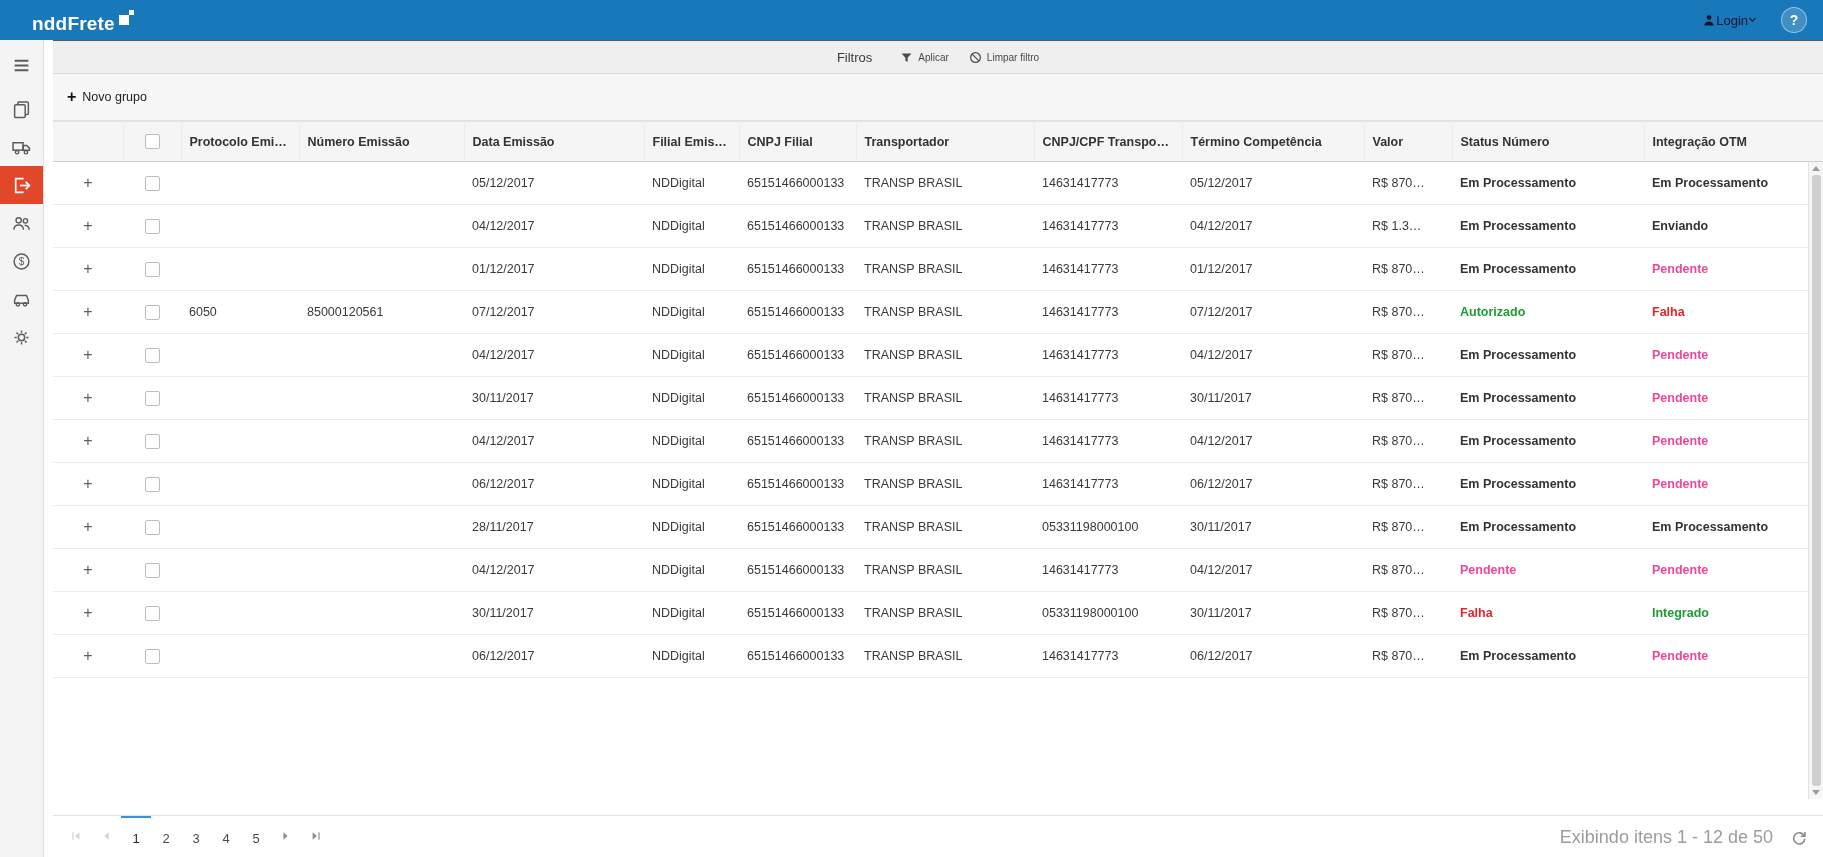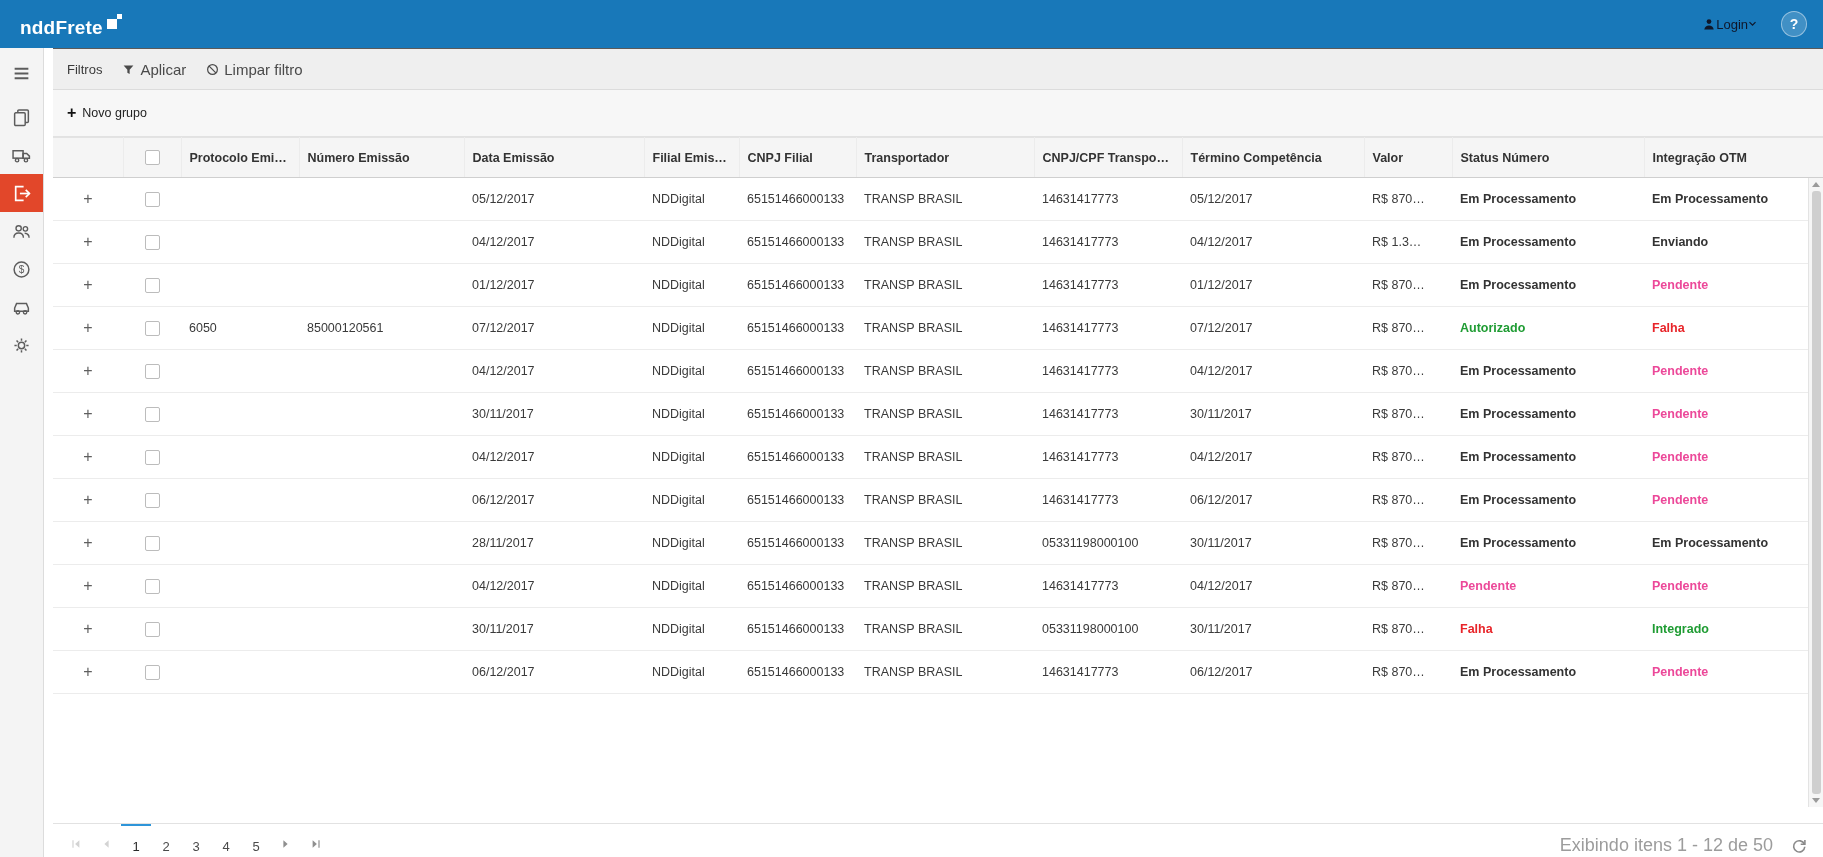--- a/index.html
+++ b/index.html
@@ -5,21 +5,21 @@
   * { box-sizing: border-box; }
   html,body { margin:0; padding:0; }
   body {
     width:1823px; height:857px; overflow:hidden;
     font-family:"Liberation Sans","DejaVu Sans",sans-serif;
     font-size:13px; color:#333; background:#fff;
   }
   button { font-family:inherit; }
 
   
-  .topbar { height:48px; background:#1878b9; display:flex; align-items:center; justify-content:space-between; padding:0 16px 0 20px; }
+  .topbar { height:40px; background:#1878b9; display:flex; align-items:center; justify-content:space-between; padding:0 16px 0 32px; }
   .brand { display:flex; align-items:flex-start; gap:4px; color:#fff; }
   .brand-name { font-size:19px; font-weight:600; letter-spacing:.2px; line-height:1; padding-top:6px; }
   .brand-logo { position:relative; width:15px; height:15px; margin-top:2px; }
   .brand-logo i { position:absolute; background:#fff; }
   .brand-logo .big { left:0; bottom:0; width:10px; height:10px; }
   .brand-logo .small { right:0; top:0; width:5px; height:5px; }
   .top-right { display:flex; align-items:center; gap:18px; }
   .login-btn { display:flex; align-items:center; background:none; border:none; color:#0f172a; font-size:13px; cursor:pointer; }
   .login-btn svg { display:block; }
   .help-btn { width:26px; height:26px; border-radius:50%; background:rgba(255,255,255,.18); border:1px solid rgba(255,255,255,.45); color:#fff; font-weight:700; font-size:14px; display:flex; align-items:center; justify-content:center; cursor:pointer; }
@@ -31,24 +31,24 @@
   .side-item.active { background:#e2472a; color:#fff; }
   .side-item svg { width:19px; height:19px; display:block; }
   .side-item.menu { margin-bottom:6px; }
 
   main { flex:1; display:flex; flex-direction:column; min-width:0; padding-left:9px; }
 
   .page-head { padding:12px 0 10px 16px; }
   .page-title { margin:0; font-size:23px; font-weight:400; color:#474747; }
   .page-sub { margin:7px 0 0 0; font-size:12px; color:#9a9a9a; }
 
-  .filters-bar { height:42px; background:#efefef; border-top:1px solid #5a5a5a; border-bottom:1px solid #dcdcdc; display:flex; align-items:center; justify-content:flex-start; padding:0 14px; flex:none; }
+  .filters-bar { height:34px; background:#efefef; border-top:1px solid #5a5a5a; border-bottom:1px solid #dcdcdc; display:flex; align-items:center; justify-content:center; padding:0 14px; flex:none;gap:8px; }
   .filters-title { font-size:13px; color:#3a3a3a; }
   .filters-actions { display:flex; align-items:center; }
-  .filter-btn { display:flex; align-items:center; gap:5px; color:#4a4a4a; font-size:15px; background:none; border:none; cursor:pointer; margin-left:20px; padding:0; }
+  .filter-btn { display:flex; align-items:center; gap:5px; color:#4a4a4a; font-size:10px; background:none; border:none; cursor:pointer; margin-left:20px; padding:0; }
   .filter-btn svg { display:block; }
 
   .filters-body { background:#f7f7f7; border-bottom:1px solid #e2e2e2; padding:15px 14px; flex:none; }
   .new-group-btn { display:inline-flex; align-items:center; gap:6px; background:none; border:none; cursor:pointer; padding:0; font-size:12.5px; color:#222; }
   .new-group-btn .plus { font-size:16px; font-weight:700; color:#111; line-height:1; }
 
   .grid-toolbar { display:flex; justify-content:flex-end; align-items:center; gap:24px; padding:10px 16px 8px 14px; flex:none; }
   .tool-btn { display:flex; align-items:center; gap:6px; color:#8c8c8c; font-size:12.5px; background:none; border:none; cursor:pointer; padding:0; }
   .tool-btn svg { display:block; }
 

